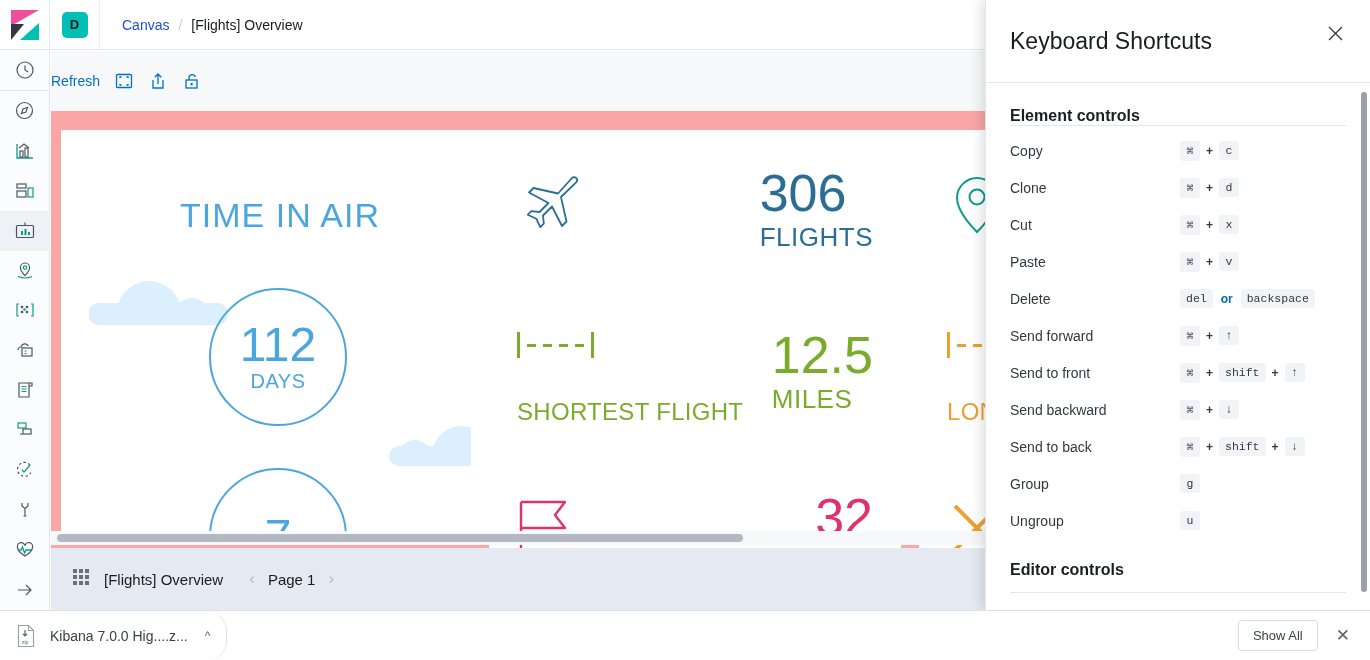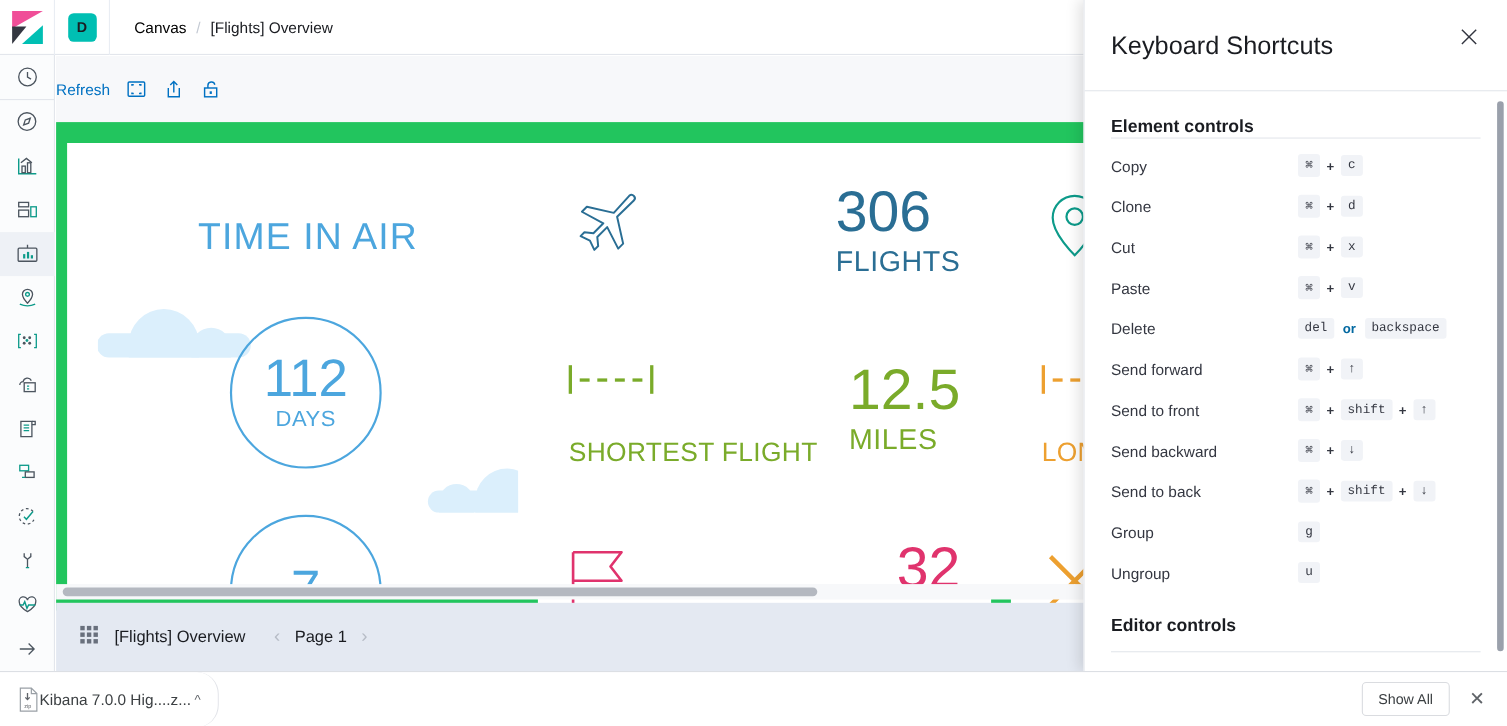--- a/index.html
+++ b/index.html
@@ -26,21 +26,21 @@
           border-left:13px solid #343741; border-bottom:16px solid transparent; }
   .kb-c { position:absolute; left:9px; top:13px; width:0; height:0;
           border-right:19px solid #00bfb3; border-top:17px solid transparent; }
   .space-cell { width:50px; height:50px; display:flex; align-items:center; justify-content:center;
                 border-right:1px solid #e9edf3; }
   .space-badge {
     width:26px; height:26px; border-radius:5px; background:#00bfb3; color:#1a1c21;
     display:flex; align-items:center; justify-content:center; font-size:13px; font-weight:600;
   }
   .breadcrumb { display:flex; align-items:center; gap:9px; padding-left:22px; font-size:14px; }
-  .crumb-link { color:#000000; cursor:pointer;text-align:center; }
+  .crumb-link { color:#1d4ed8; cursor:pointer;text-align:center; }
   .crumb-sep { color:#c5cbd4; }
   .crumb-current { color:#1a1c21; font-weight:400; }
 
   
   .sidebar {
     position:absolute; top:50px; left:0; width:50px; height:560px;
     background:#fbfcfd; border-right:1px solid #e3e6ec;
     display:flex; flex-direction:column; align-items:center;
   }
   .side-item {
@@ -63,21 +63,21 @@
   .add-element-btn {
     background:#0071c2; color:#fff; border:none; border-radius:4px;
     height:38px; padding:0 17px; font-size:14px; font-weight:600;
     display:flex; align-items:center; gap:10px; cursor:pointer;
     font-family:"Liberation Sans", sans-serif; white-space:nowrap;
   }
 
   
   .workspace {
     position:absolute; top:111px; left:51px; width:1319px; height:444px;
-    background:#22c55e; overflow:hidden;
+    background:#fca5a5; overflow:hidden;
   }
   .page-surface {
     position:absolute; top:19px; left:10px; width:1240px; height:412px;
     background:#ffffff;
   }
   .panel { position:absolute; background:#fff; overflow:hidden; }
 
   
   .p-time { left:28px; top:18px; width:382px; height:394px; }
   .time-title {
@@ -180,21 +180,21 @@
     position:absolute; right:3px; top:92px; width:6px; height:500px;
     background:#9aa0ab; border-radius:3px; cursor:pointer;
   }
 
   
   .download-bar {
     position:absolute; left:0; top:610px; width:1370px; height:50px;
     background:#fff; border-top:1px solid #dcdfe4; display:flex; align-items:center;
   }
   .dl-item {
-    display:flex; align-items:center; height:50px; padding:0 16px;
+    display:flex; align-items:center; gap:14px; height:50px; padding:0 16px;
     border-right:1px solid #e1e3e8; cursor:pointer;border-radius:20px;
   }
   .dl-name { font-size:14px; color:#3c4043; }
   .dl-caret { color:#5f6368; font-size:12px; margin-left:3px; }
   .dl-right { margin-left:auto; display:flex; align-items:center; gap:14px; padding-right:16px; }
   .show-all {
     border:1px solid #dadce0; border-radius:4px; padding:7px 14px;
     font-size:13px; color:#3c4043; background:#fff; cursor:pointer;
     font-family:"Liberation Sans", sans-serif;
   }

